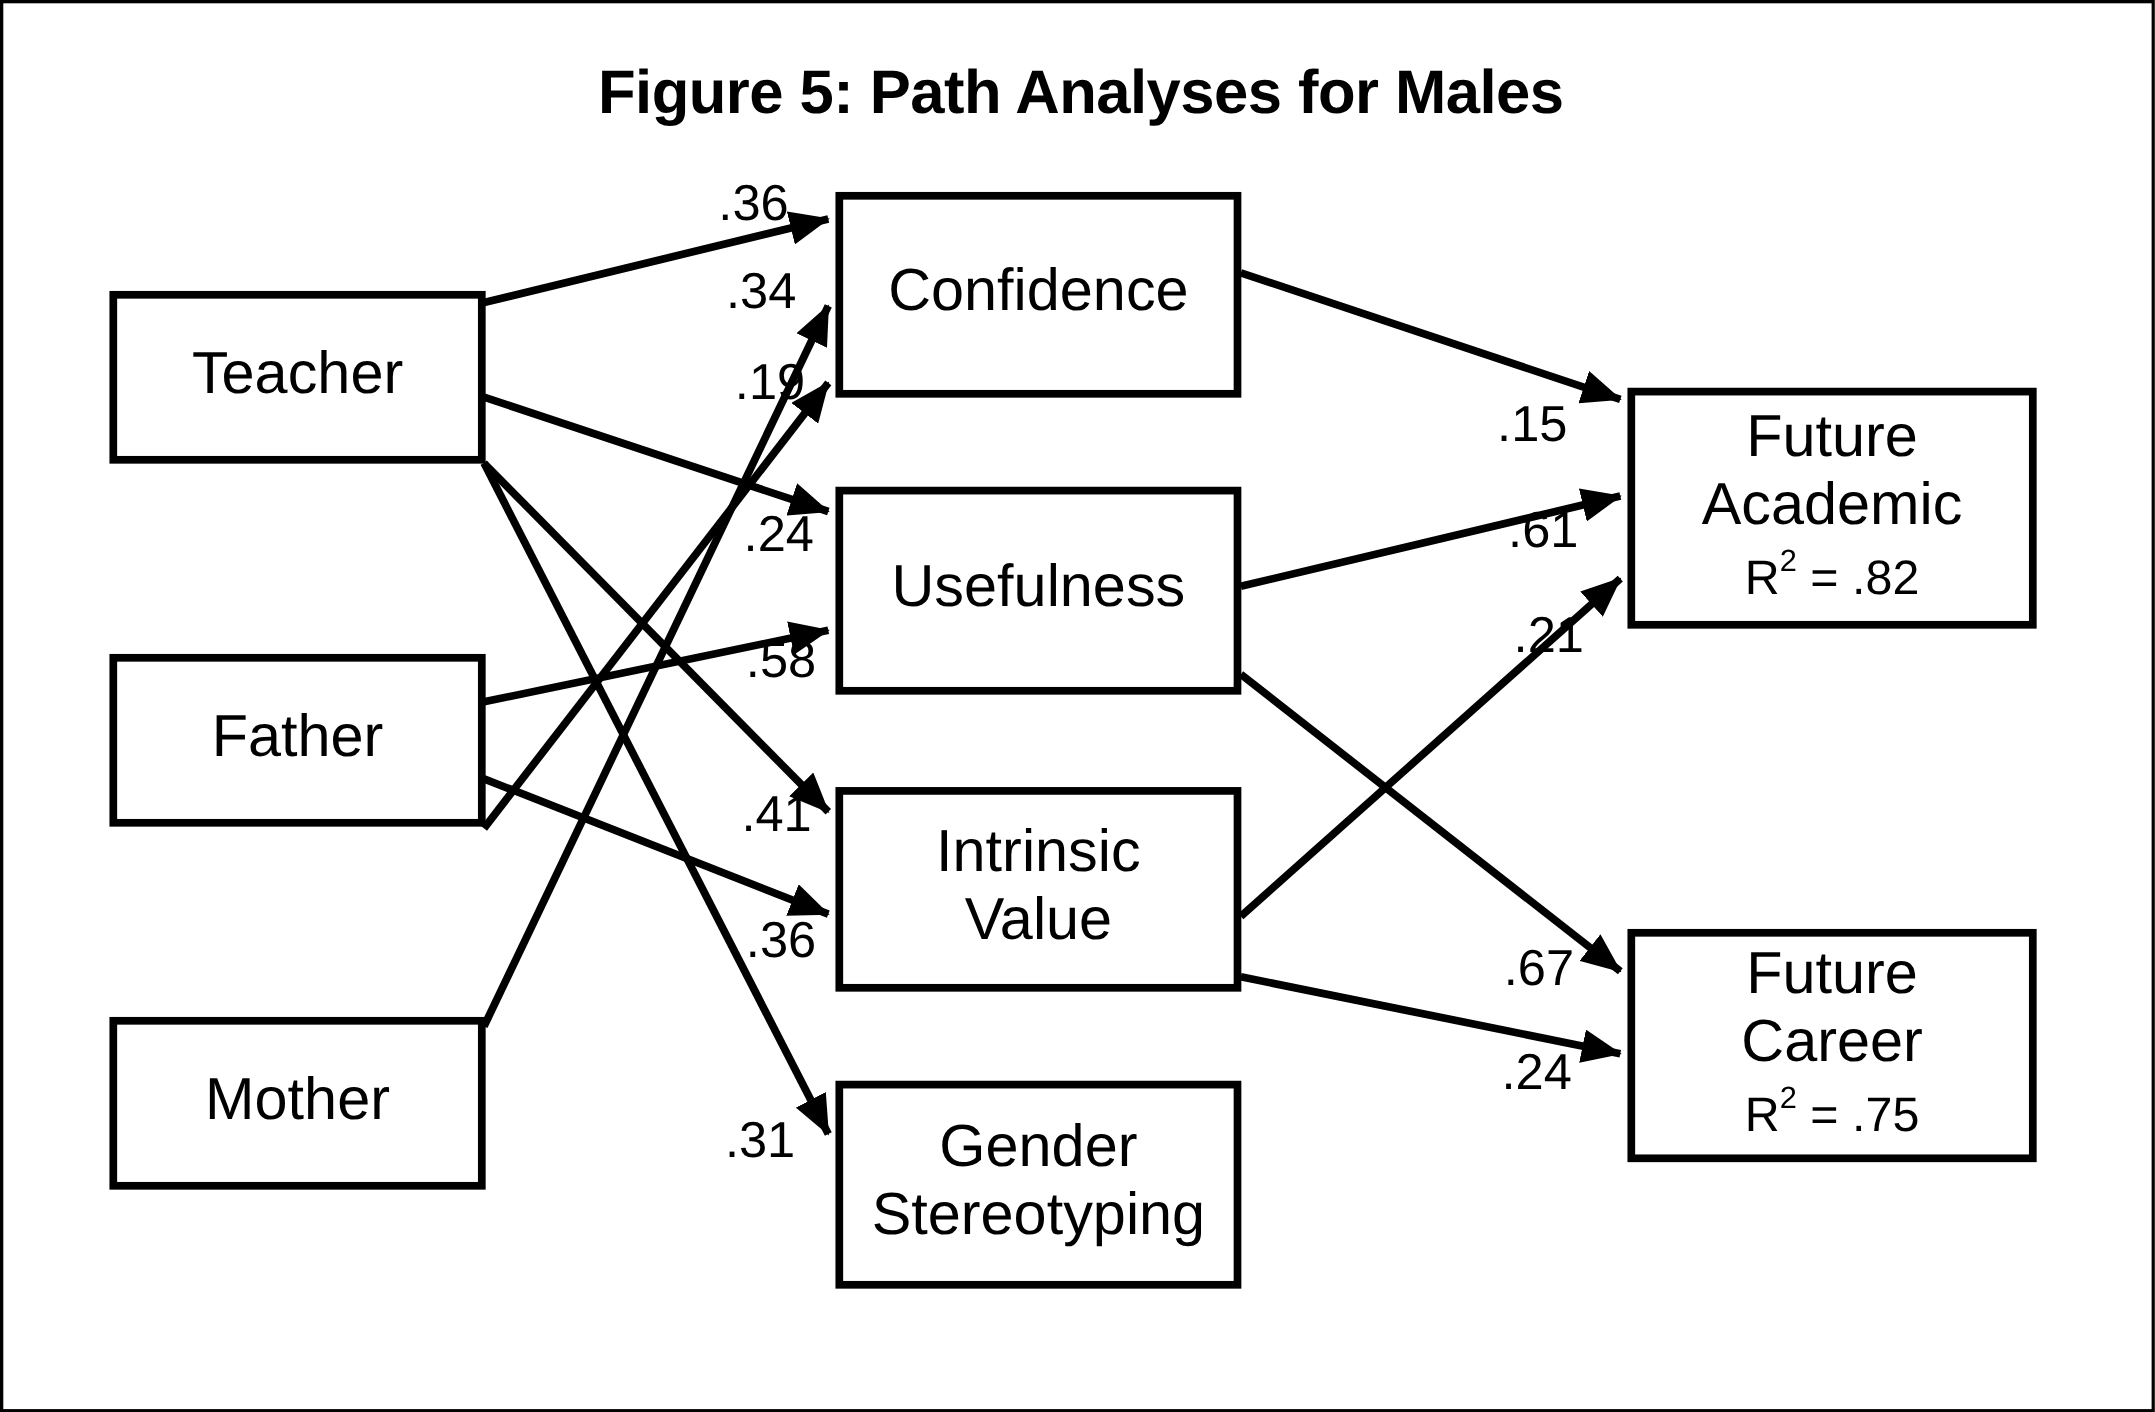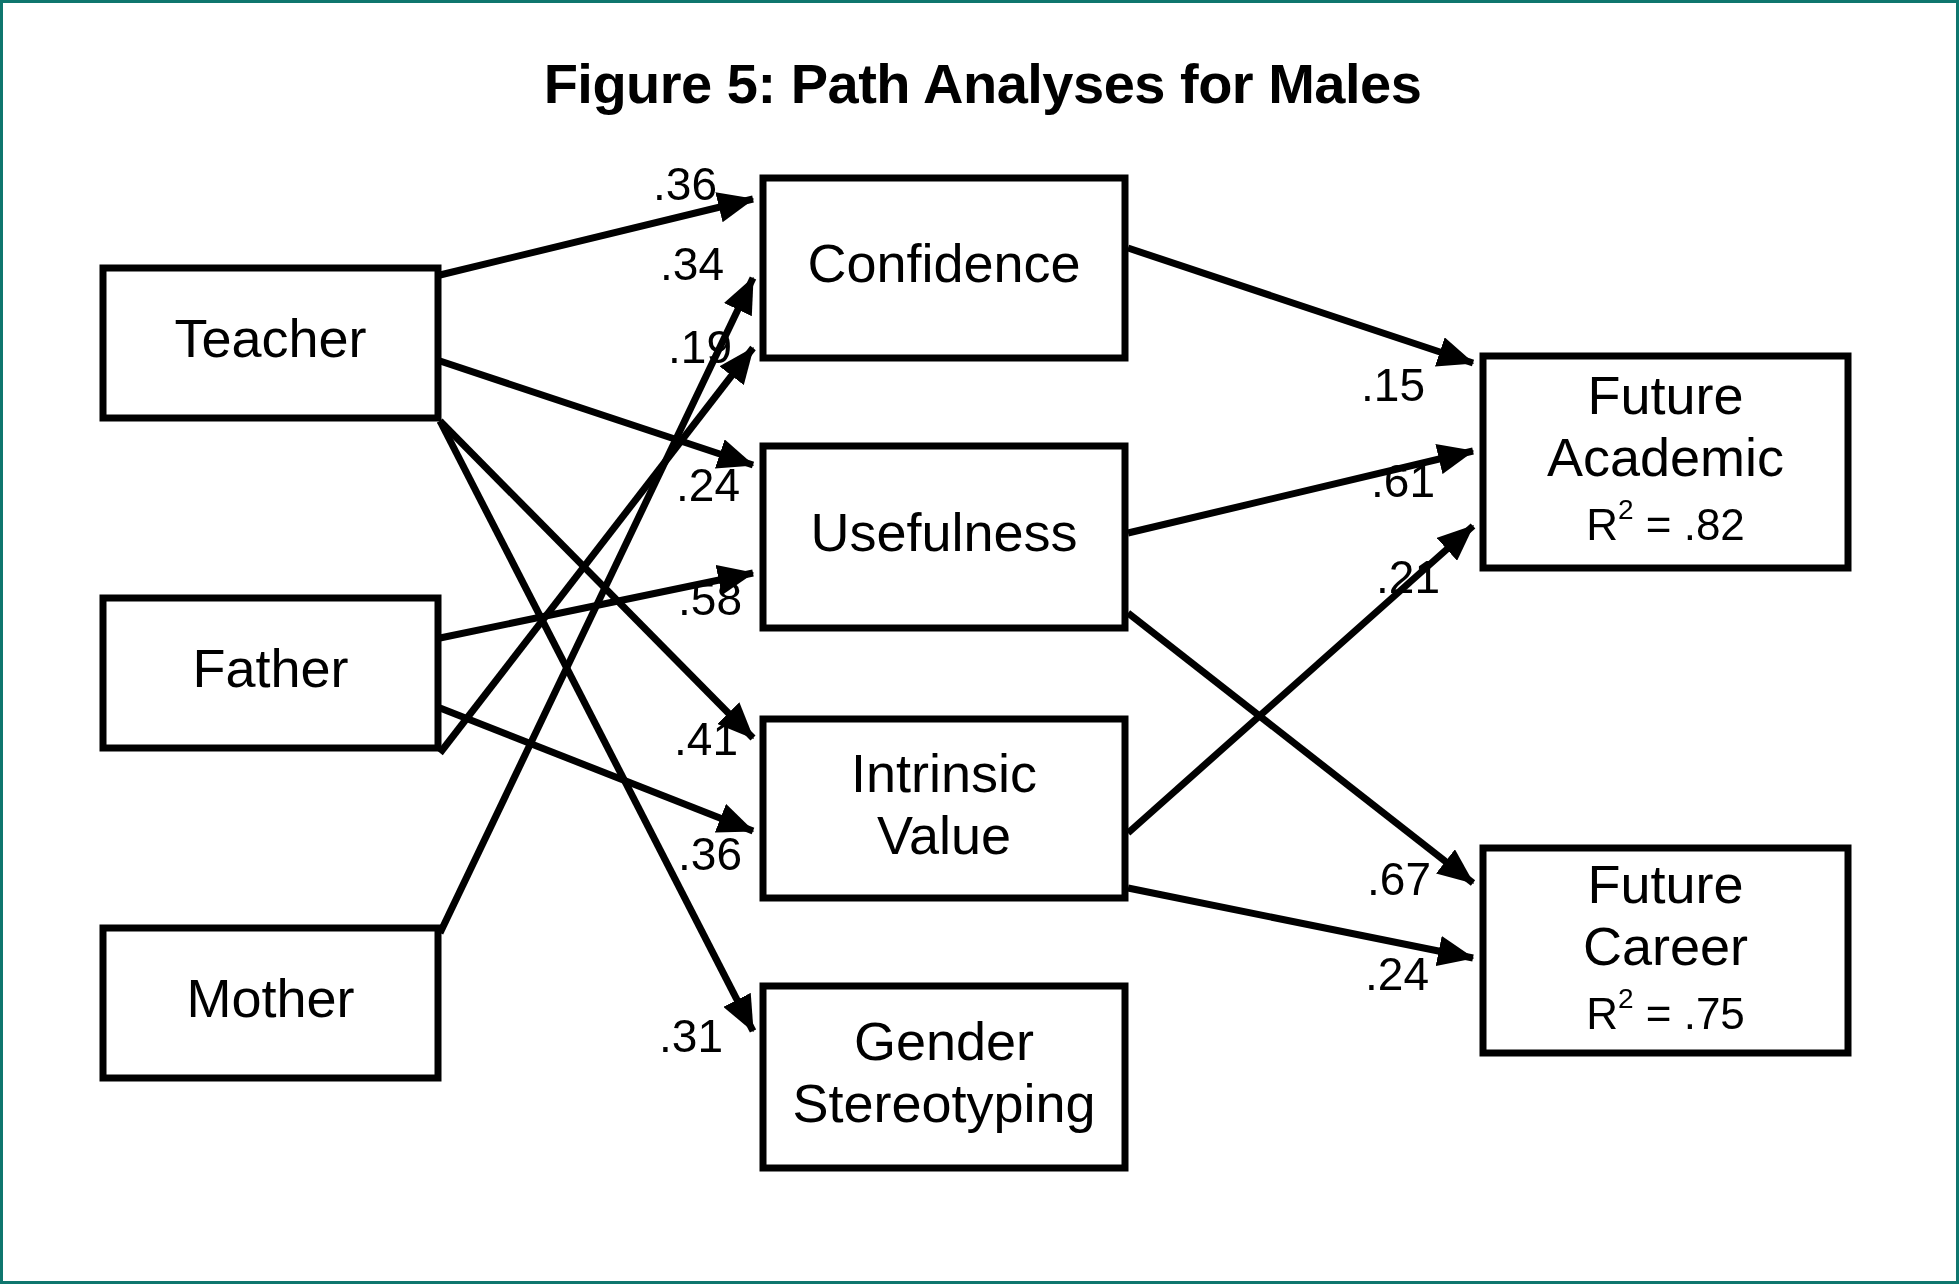--- a/index.html
+++ b/index.html
@@ -8,21 +8,21 @@
     background: #ffffff;
   }
   body {
     font-family: "Liberation Sans", sans-serif;
   }
   #figure-frame {
     position: relative;
     width: 1959px;
     height: 1284px;
     background: #ffffff;
-    border: 3px solid #0f766e;
+    border: 3px solid #000000;
     box-sizing: border-box;
     overflow: hidden;
   }
   #figure-title {
     position: absolute;
     left: 0;
     top: 48px;
     width: 1959px;
     text-align: center;
     font-size: 56px;

